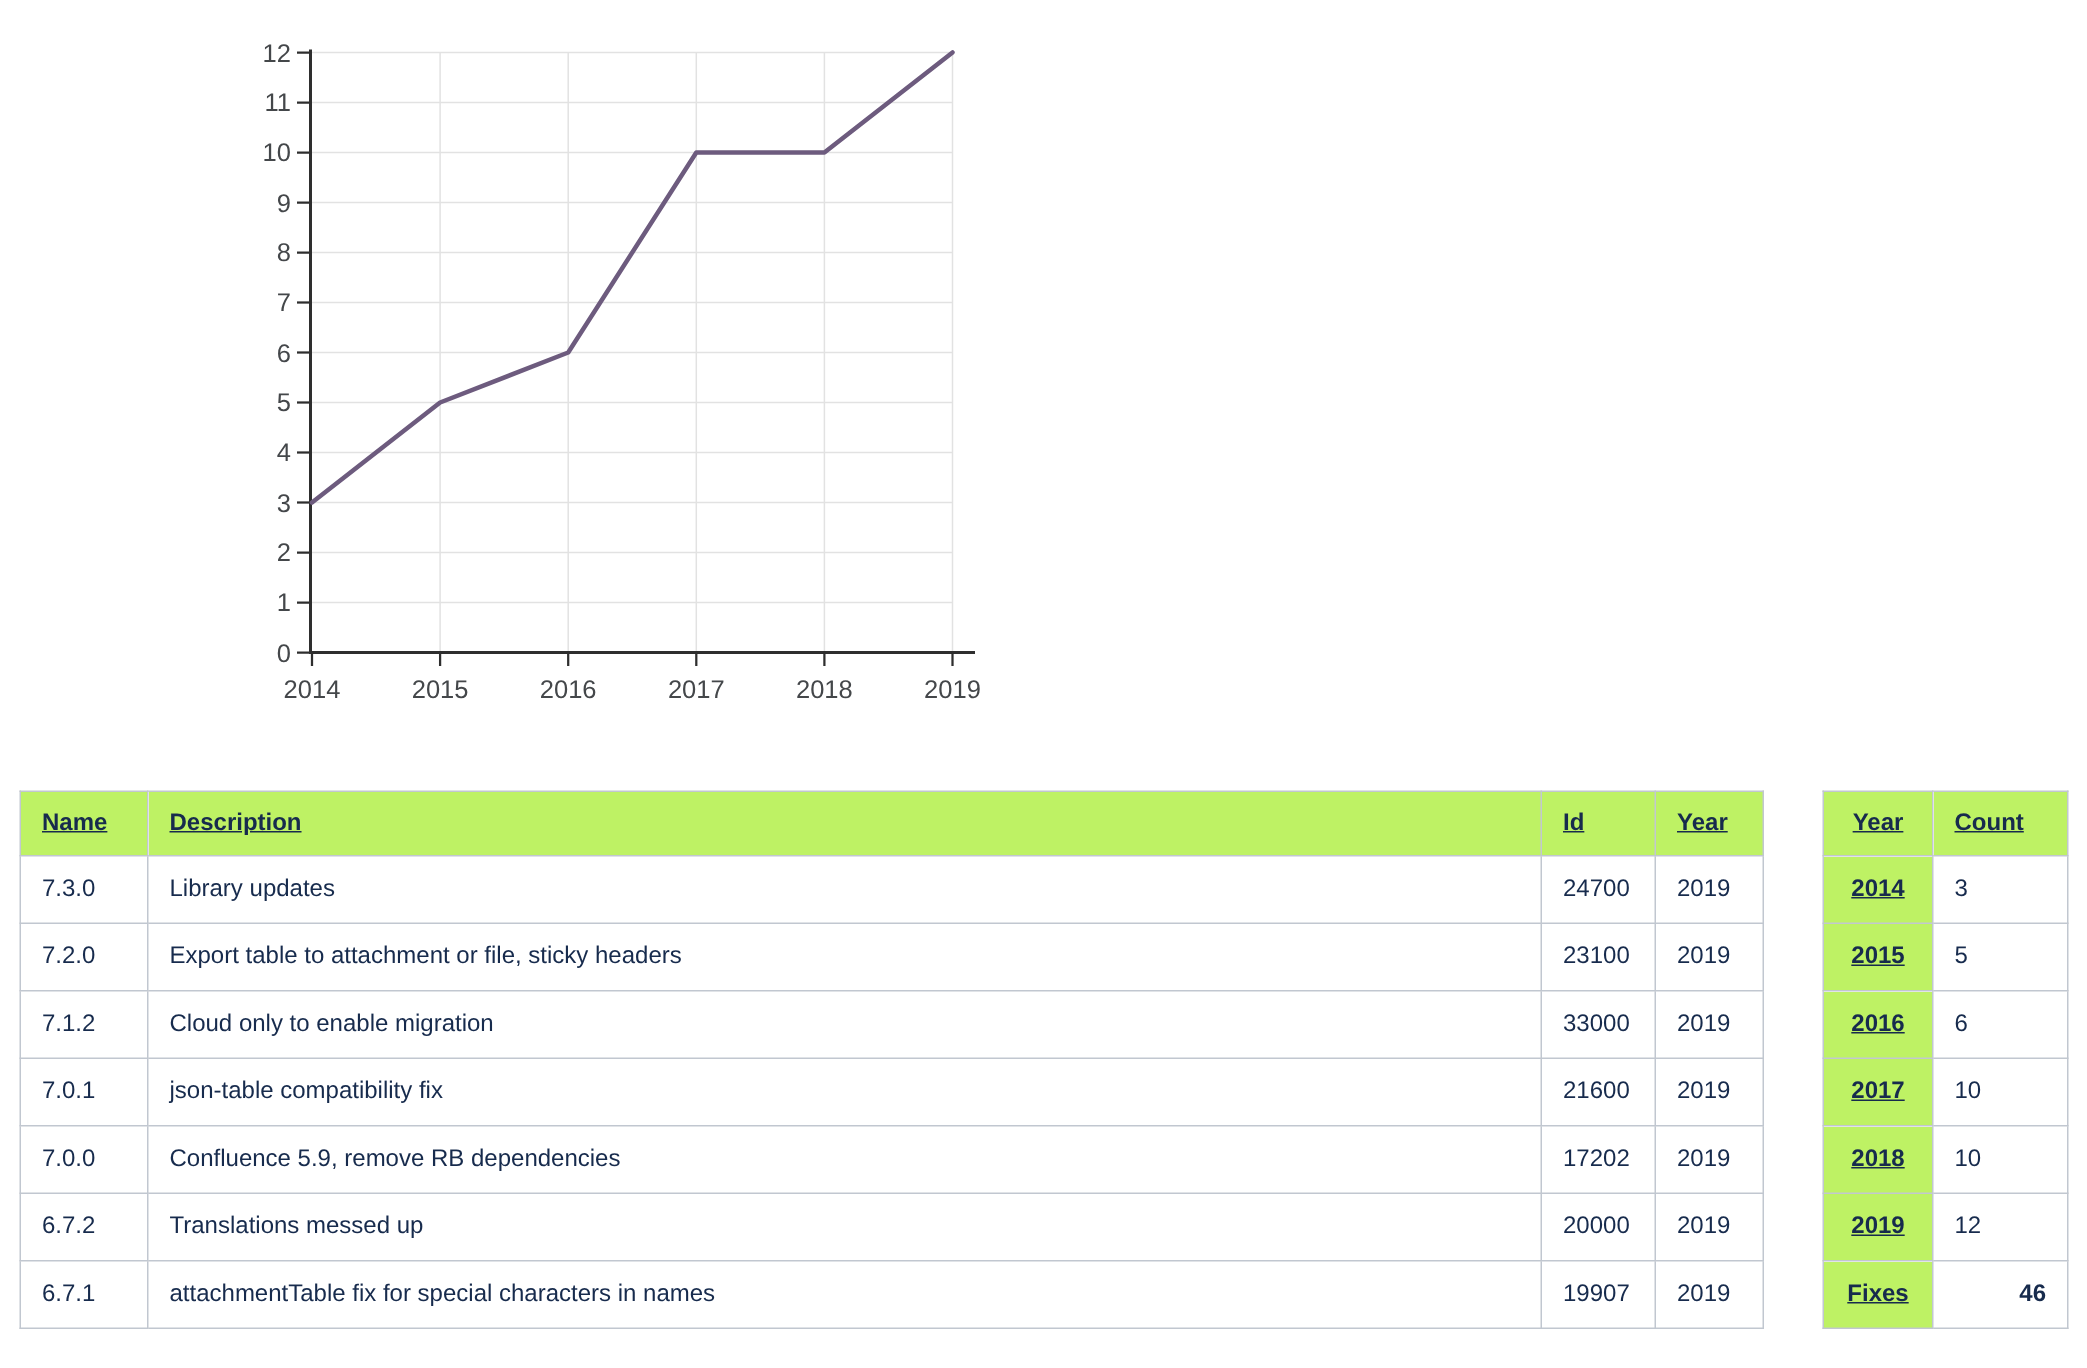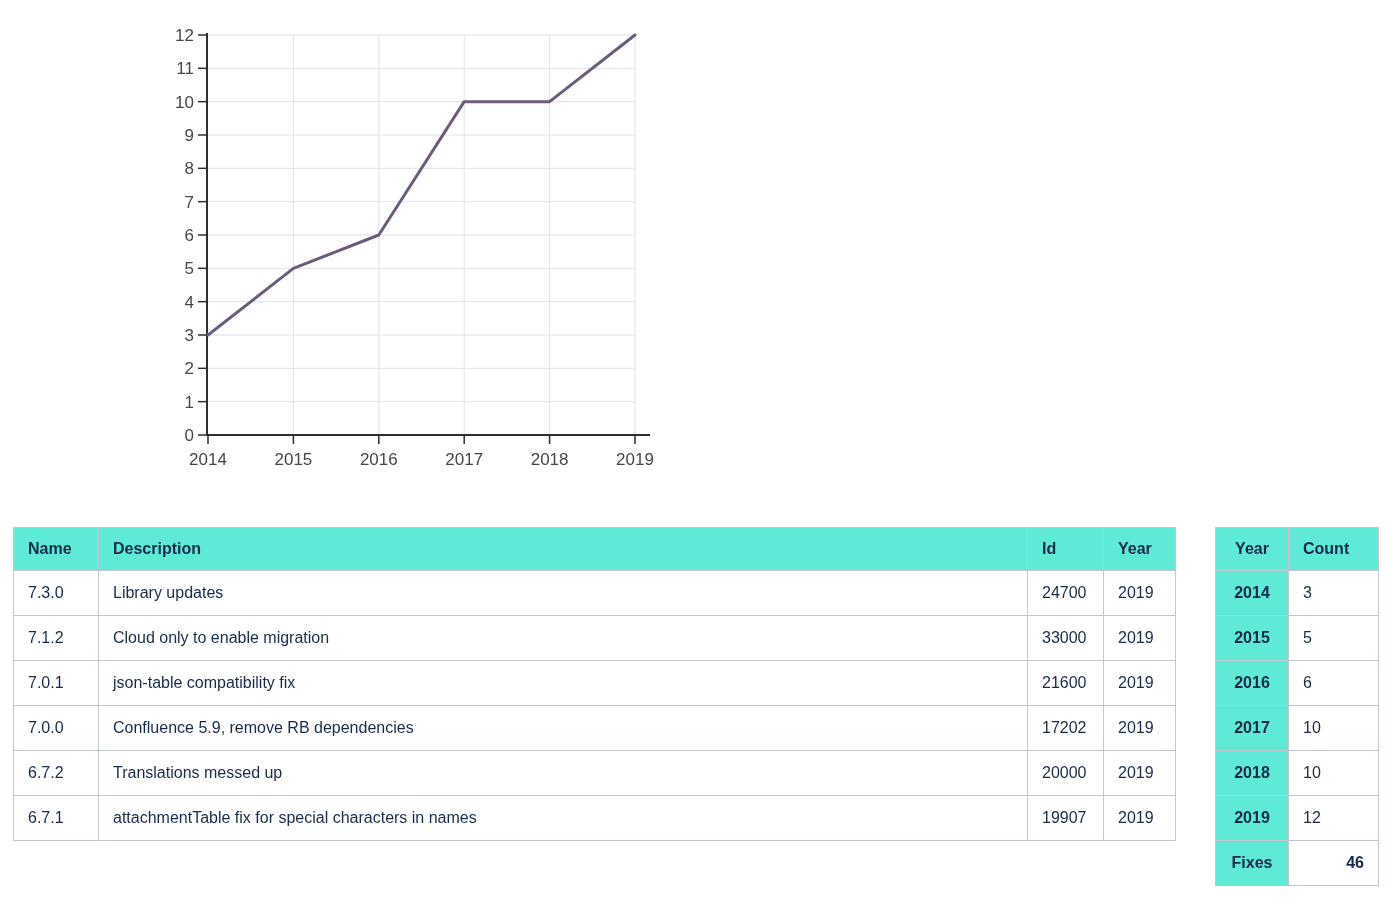--- a/index.html
+++ b/index.html
@@ -31,24 +31,25 @@
   }
   th, td {
     border: 1px solid #c1c7d0;
     padding: 0 14px;
     height: 44px;
     vertical-align: middle;
     overflow: hidden;
     white-space: nowrap;
   }
   th {
-    background: #5eead4;
+    background: #bef264;
     font-weight: bold;
     text-align: left;
     height: 42px;
+    text-decoration: underline;
   }
   .main-table {
     position: absolute;
     left: 13px;
     top: 527px;
     width: 1162px;
   }
   .summary-table {
     position: absolute;
     left: 1215px;
@@ -159,20 +160,26 @@
     </tr>
   </thead>
   <tbody>
     <tr>
       <td>7.3.0</td>
       <td>Library updates</td>
       <td class="num">24700</td>
       <td class="num">2019</td>
     </tr>
     <tr>
+      <td>7.2.0</td>
+      <td>Export table to attachment or file, sticky headers</td>
+      <td class="num">23100</td>
+      <td class="num">2019</td>
+    </tr>
+    <tr>
       <td>7.1.2</td>
       <td>Cloud only to enable migration</td>
       <td class="num">33000</td>
       <td class="num">2019</td>
     </tr>
     <tr>
       <td>7.0.1</td>
       <td>json-table compatibility fix</td>
       <td class="num">21600</td>
       <td class="num">2019</td>

